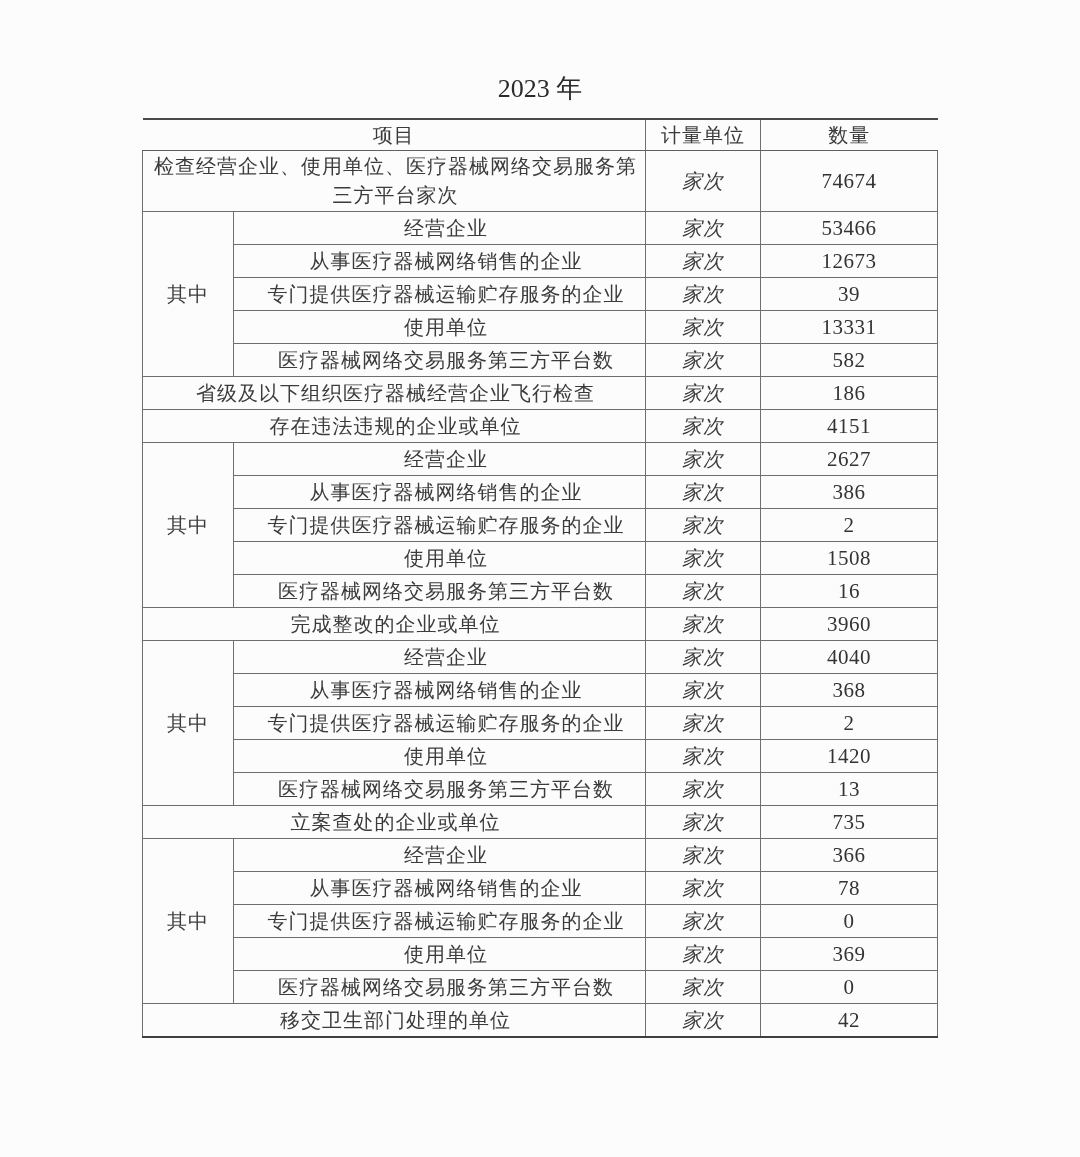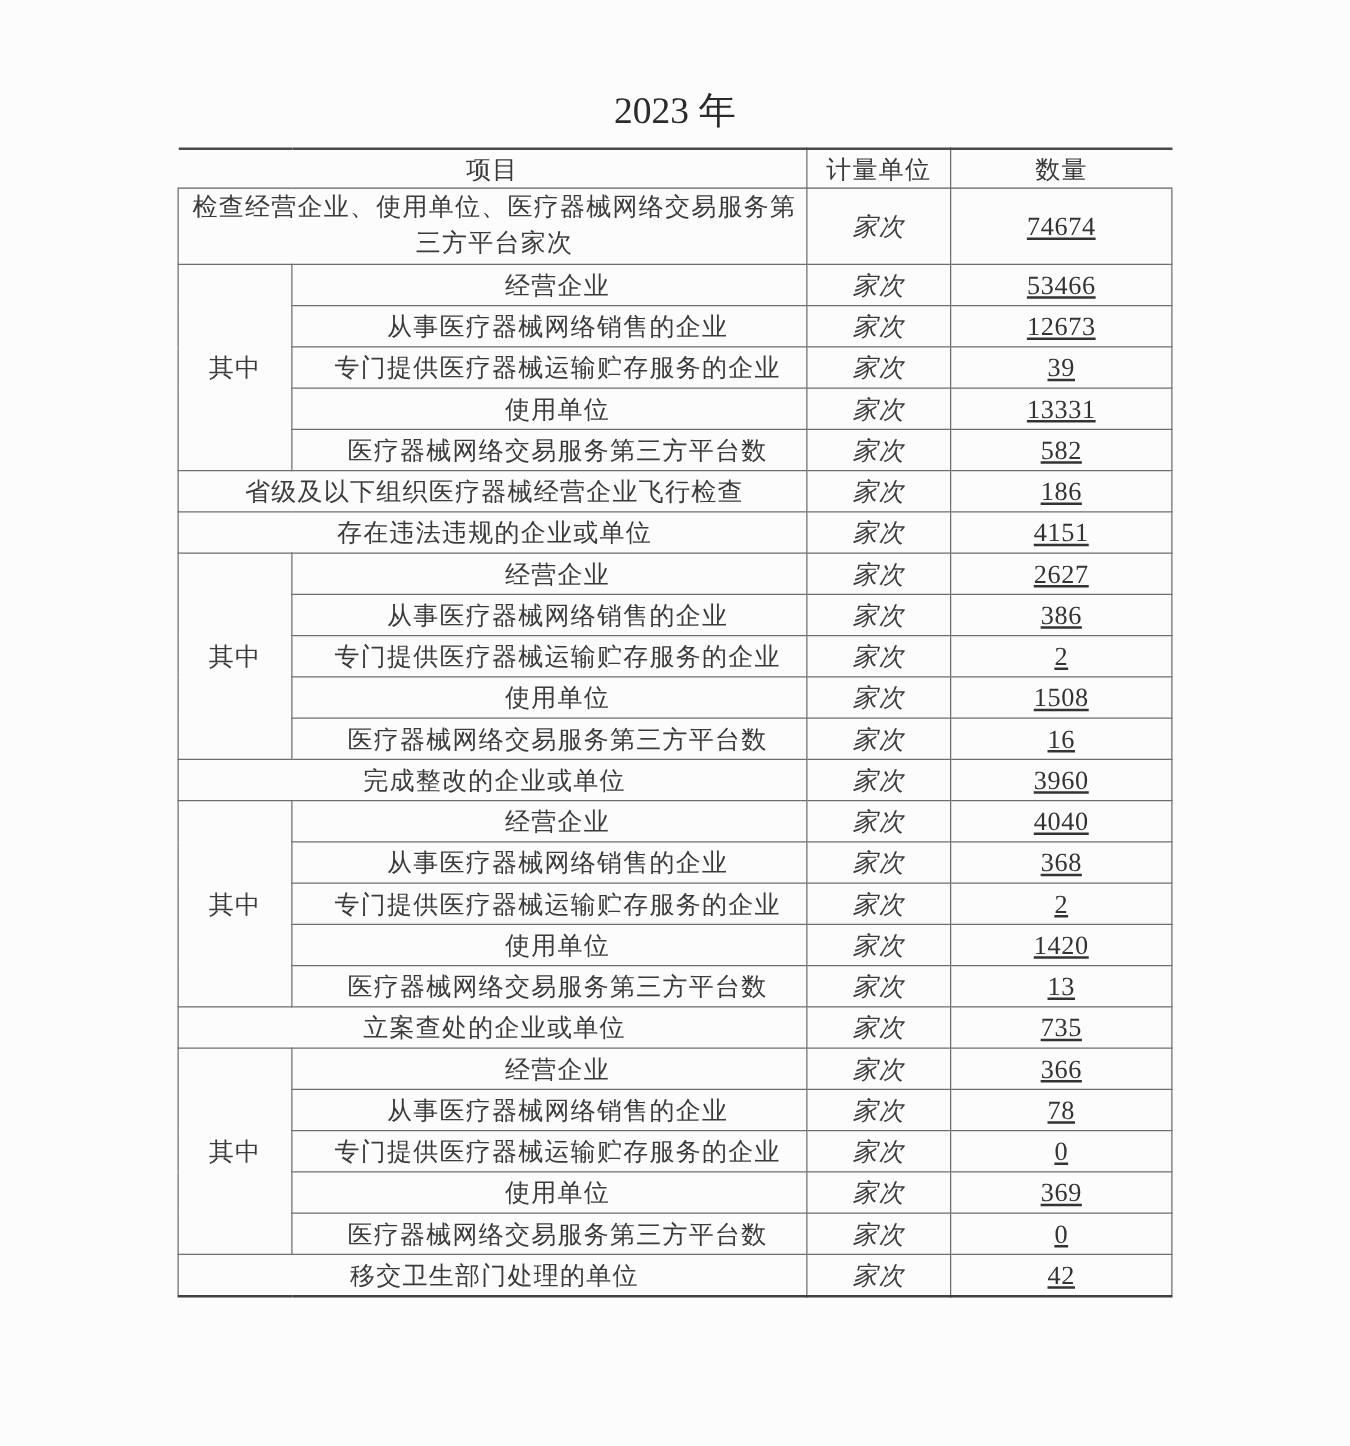--- a/index.html
+++ b/index.html
@@ -22,21 +22,21 @@
     text-align: center;
     font-size: 30px;
     line-height: 38px;
     font-weight: bold;
     color: #1d1d1d;
     letter-spacing: 1px;
   }
   .doc-subtitle {
     margin: 0 0 12px 0;
     text-align: center;
-    font-size: 30px;
+    font-size: 26px;
     line-height: 34px;
     font-weight: normal;
     color: #2b2b2b;
   }
   table.sup-table {
     width: 795px;
     margin: 0 auto;
     border-collapse: collapse;
     table-layout: fixed;
     border-top: 2px solid #4a4a4a;
@@ -85,21 +85,20 @@
   }
   .sup-table td.unit-cell {
     text-align: center;
     font-style: italic;
   }
   .sup-table td.value-cell {
     text-align: center;
     font-size: 21px;
     color: #333333;
     letter-spacing: 0.5px;
-    text-decoration: underline;
   }
 </style>
 </head>
 <body>
 
 <div class="doc">
   <div class="doc-subtitle">2023 年</div>
 
   <table class="sup-table">
     <colgroup>

